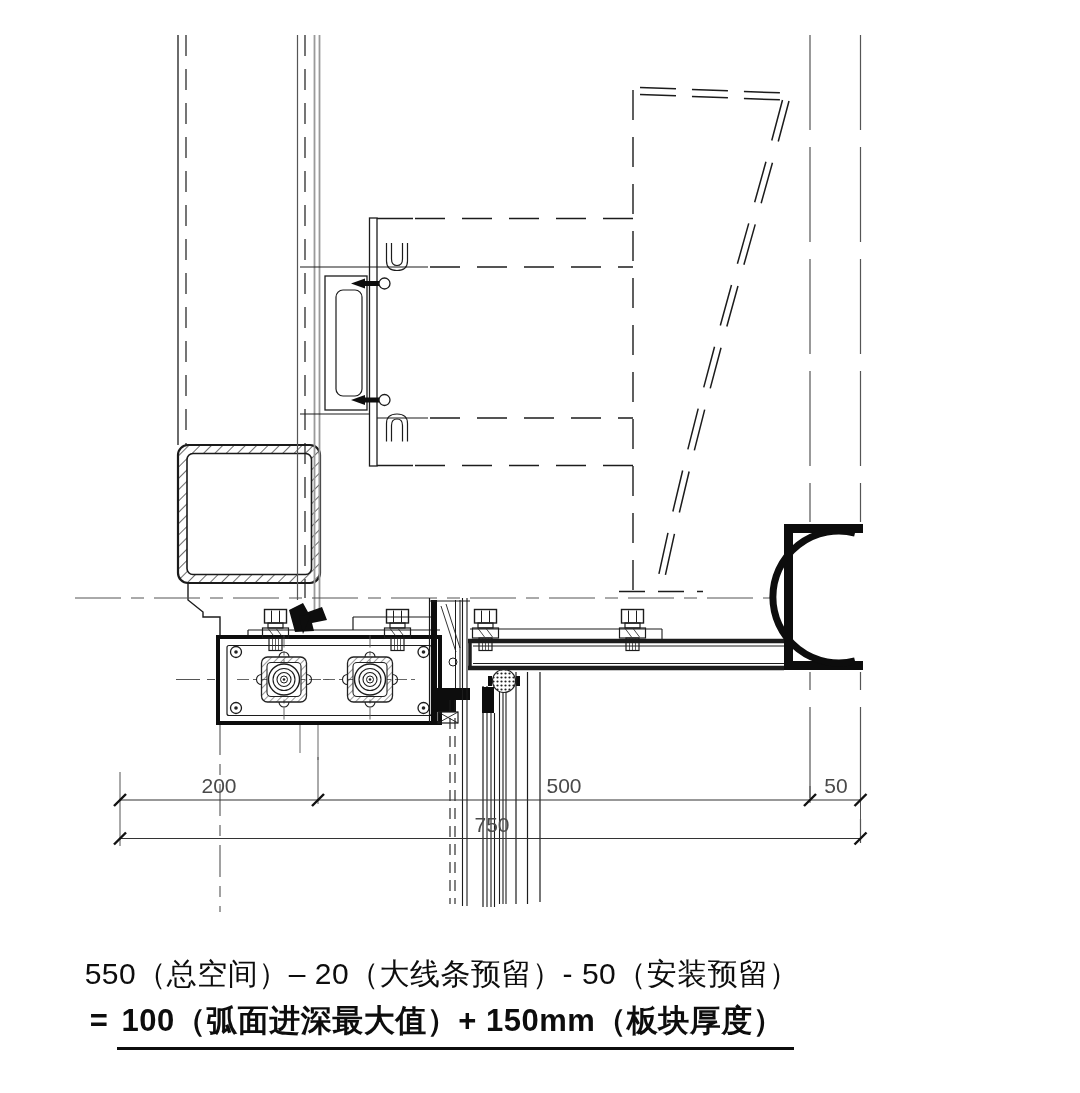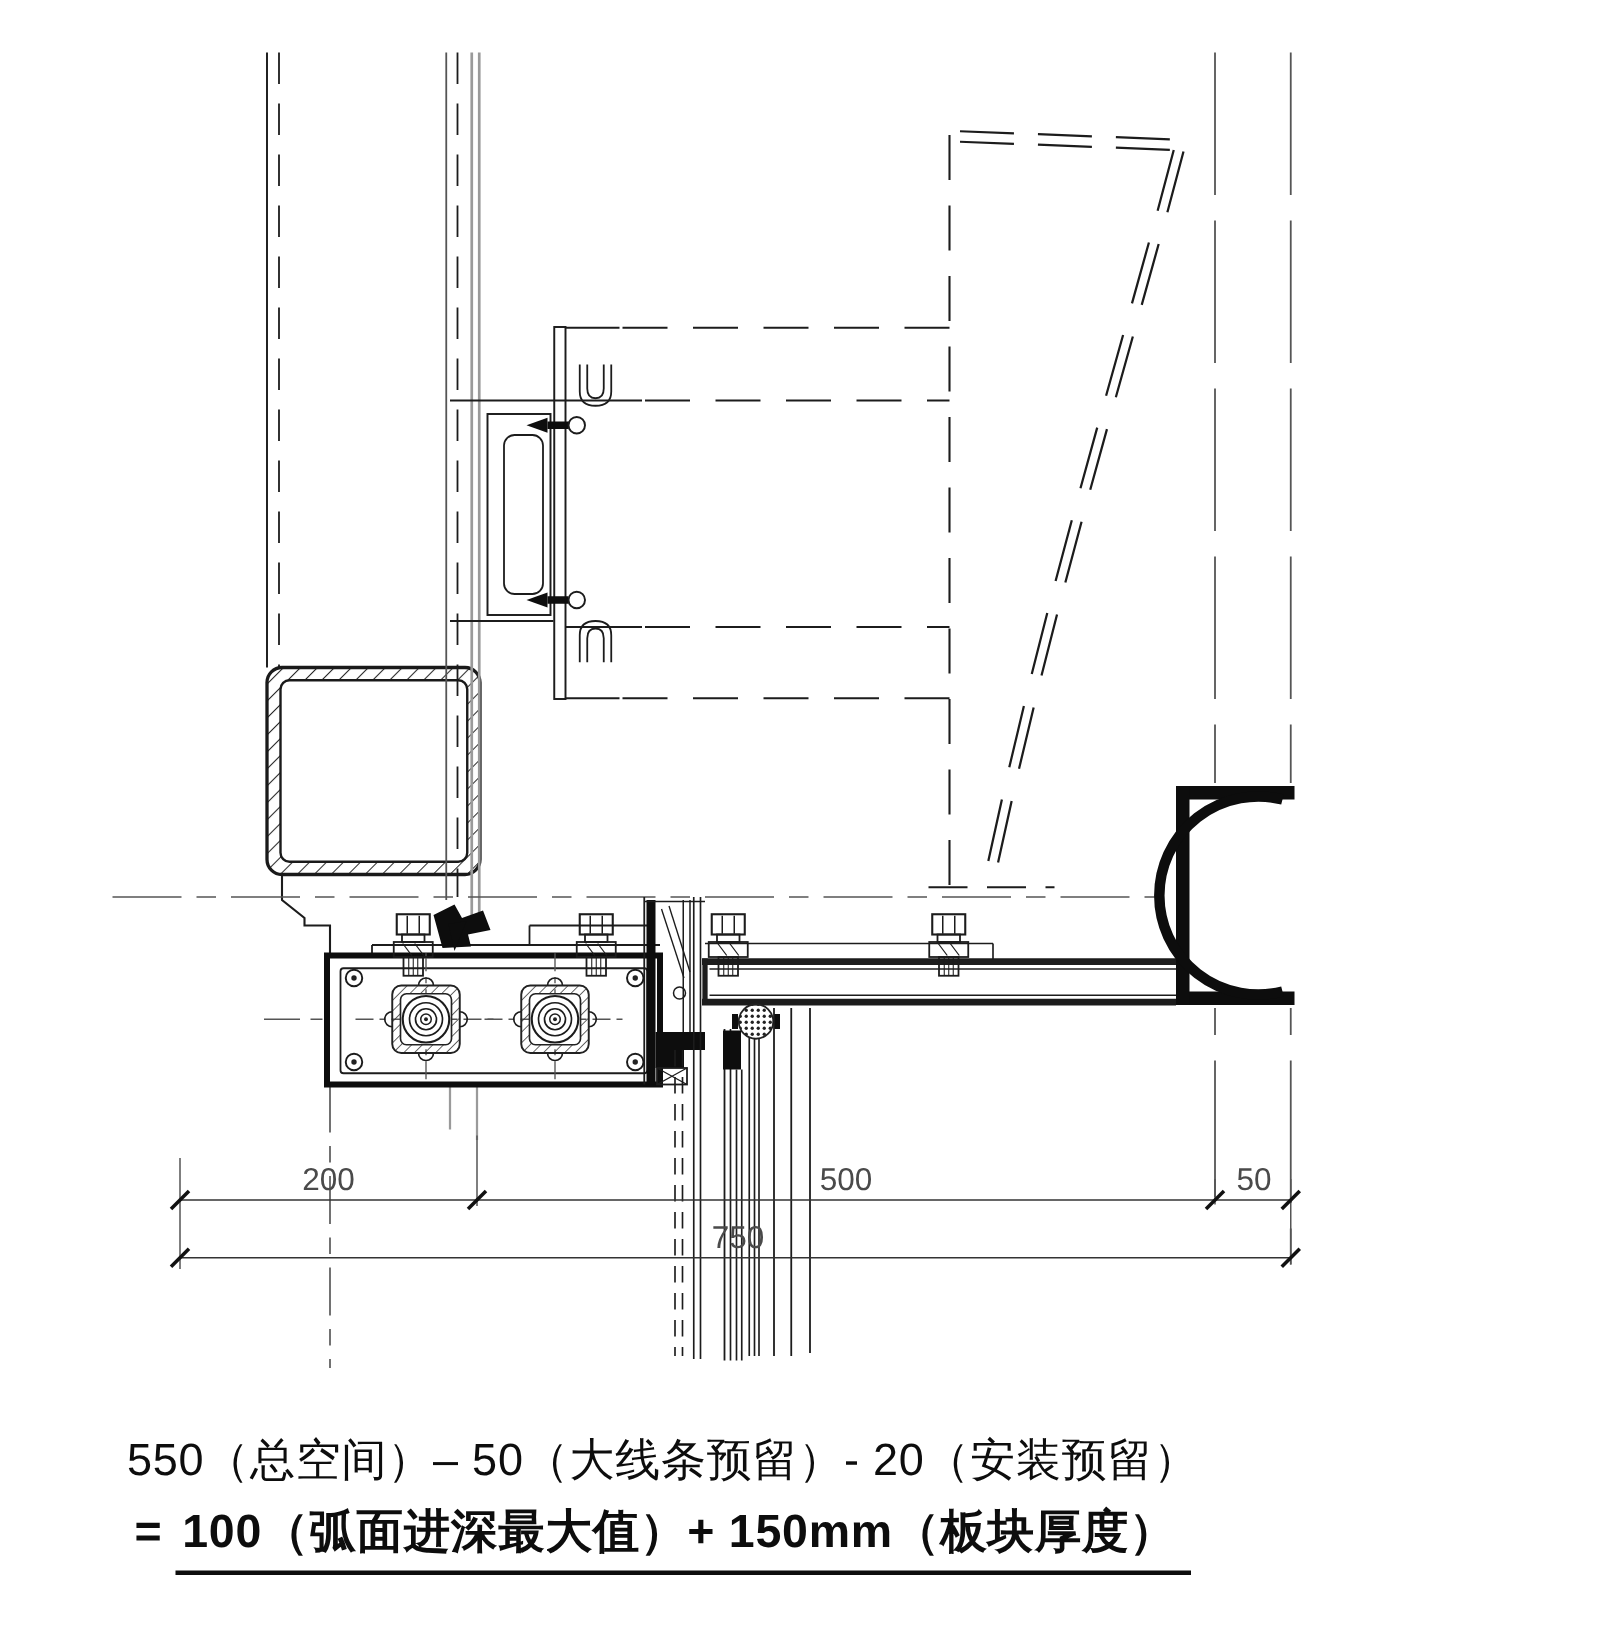--- a/index.html
+++ b/index.html
@@ -243,17 +243,17 @@
     <use href="#tick" transform="translate(120,838.5)"></use>
     <use href="#tick" transform="translate(860.5,838.5)"></use>
     <text class="dimtxt" x="219" y="793" text-anchor="middle">200</text>
     <text class="dimtxt" x="564" y="793" text-anchor="middle">500</text>
     <text class="dimtxt" x="836" y="793" text-anchor="middle">50</text>
     <text class="dimtxt" x="492" y="832" text-anchor="middle">750</text>
   </g>
 </svg>
 
 <div class="caption">
-  <div class="cap1">550（总空间）– 50（大线条预留）- 20（安装预留）</div>
+  <div class="cap1">550（总空间）– 20（大线条预留）- 50（安装预留）</div>
   <div class="cap2"><span>=</span>&nbsp;<span class="ul">100（弧面进深最大值）+ 150mm（板块厚度）</span></div>
 </div>
 
 </div>
 
 </body></html>

